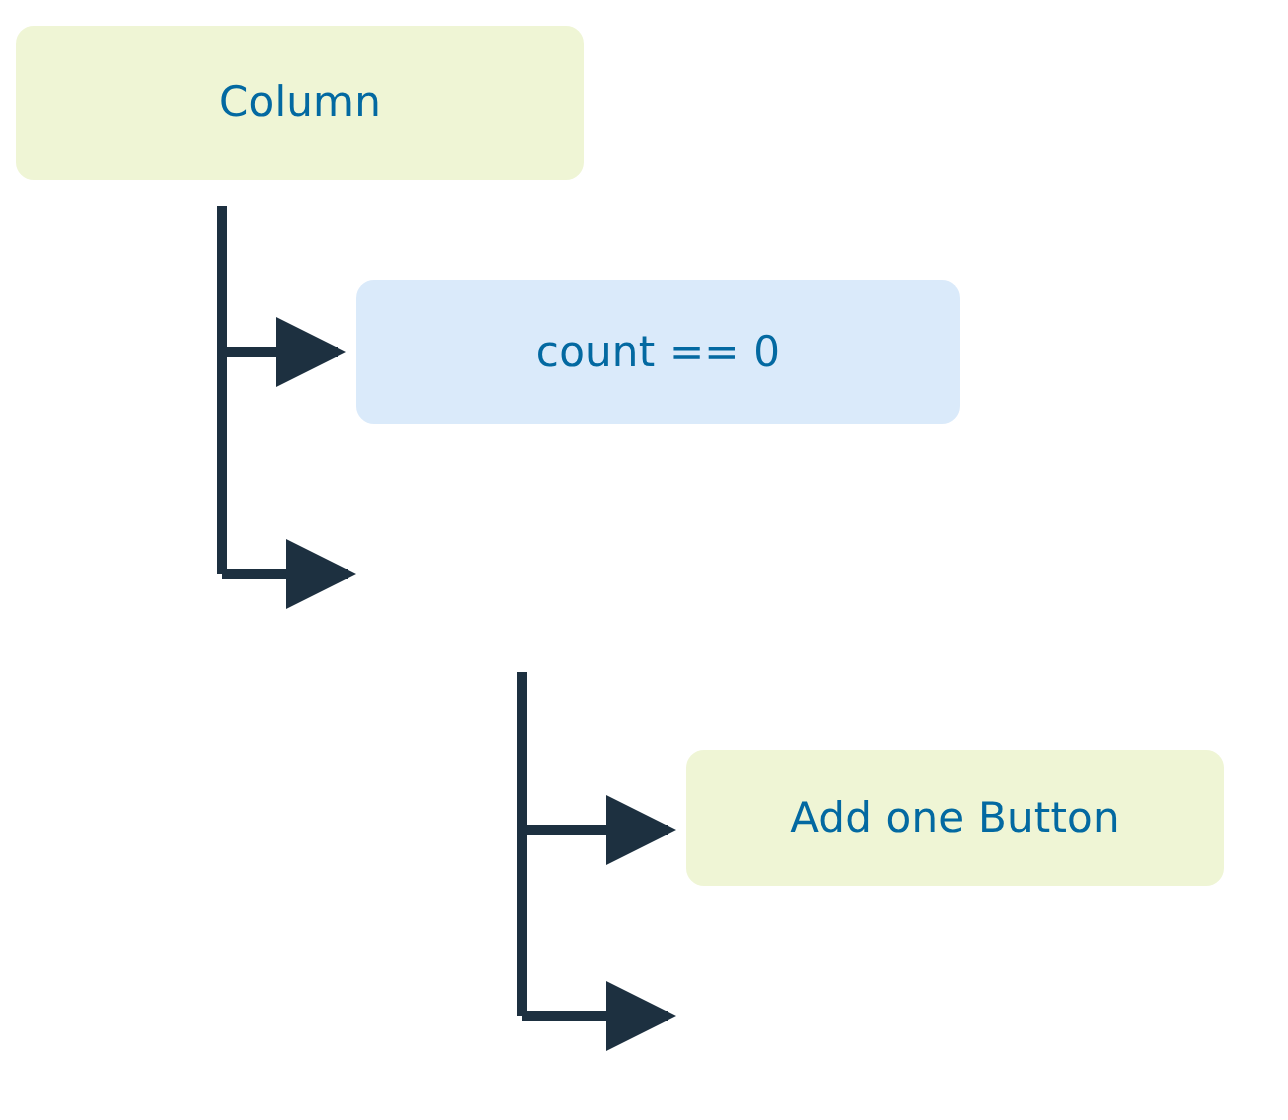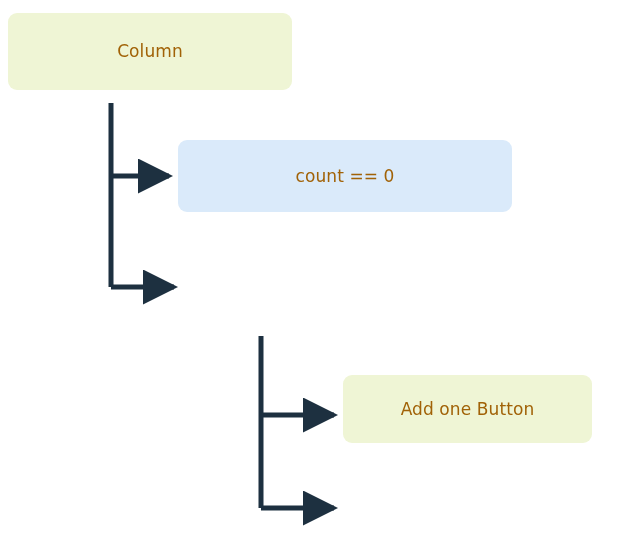--- a/index.html
+++ b/index.html
@@ -29,34 +29,34 @@
   }
   .node {
     position: absolute;
     display: flex;
     align-items: center;
     justify-content: center;
     text-align: center;
     border-radius: 9px;
     box-sizing: border-box;
     line-height: 1.18;
-    color: #a16207;
-    font-size: 17px;
+    color: #0369a1;
+    font-size: 21px;
     font-weight: 400;
     padding: 4px 10px;
     letter-spacing: 0.1px;
   }
   .node-green { background: #eff5d5; }
   .node-blue  { background: #daeafa; }
 
   
   #node-column      { left: 8px;   top: 13px;  width: 284px; height: 77px; }
-  #node-count       { left: 178px; top: 140px; width: 334px; height: 72px; }
+  #node-count       { left: 178px; top: 140px; width: 302px; height: 72px; }
   #node-row         { left: 183px; top: 255px; width: 283px; height: 76px; }
-  #node-add-one     { left: 343px; top: 375px; width: 249px; height: 68px; text-align: right; }
+  #node-add-one     { left: 343px; top: 375px; width: 269px; height: 68px; text-align: right; }
   #node-clear       { left: 343px; top: 472px; width: 284px; height: 80px; }
 </style>
 </head>
 <body>
 
 <div id="diagram-root">
 
   <svg id="connector-layer" viewBox="0 0 644 560" width="644" height="560" xmlns="http://www.w3.org/2000/svg">
     <defs>
       <marker id="arrowhead" markerWidth="7" markerHeight="7" refX="6.2" refY="3.5" orient="auto" markerUnits="strokeWidth">

